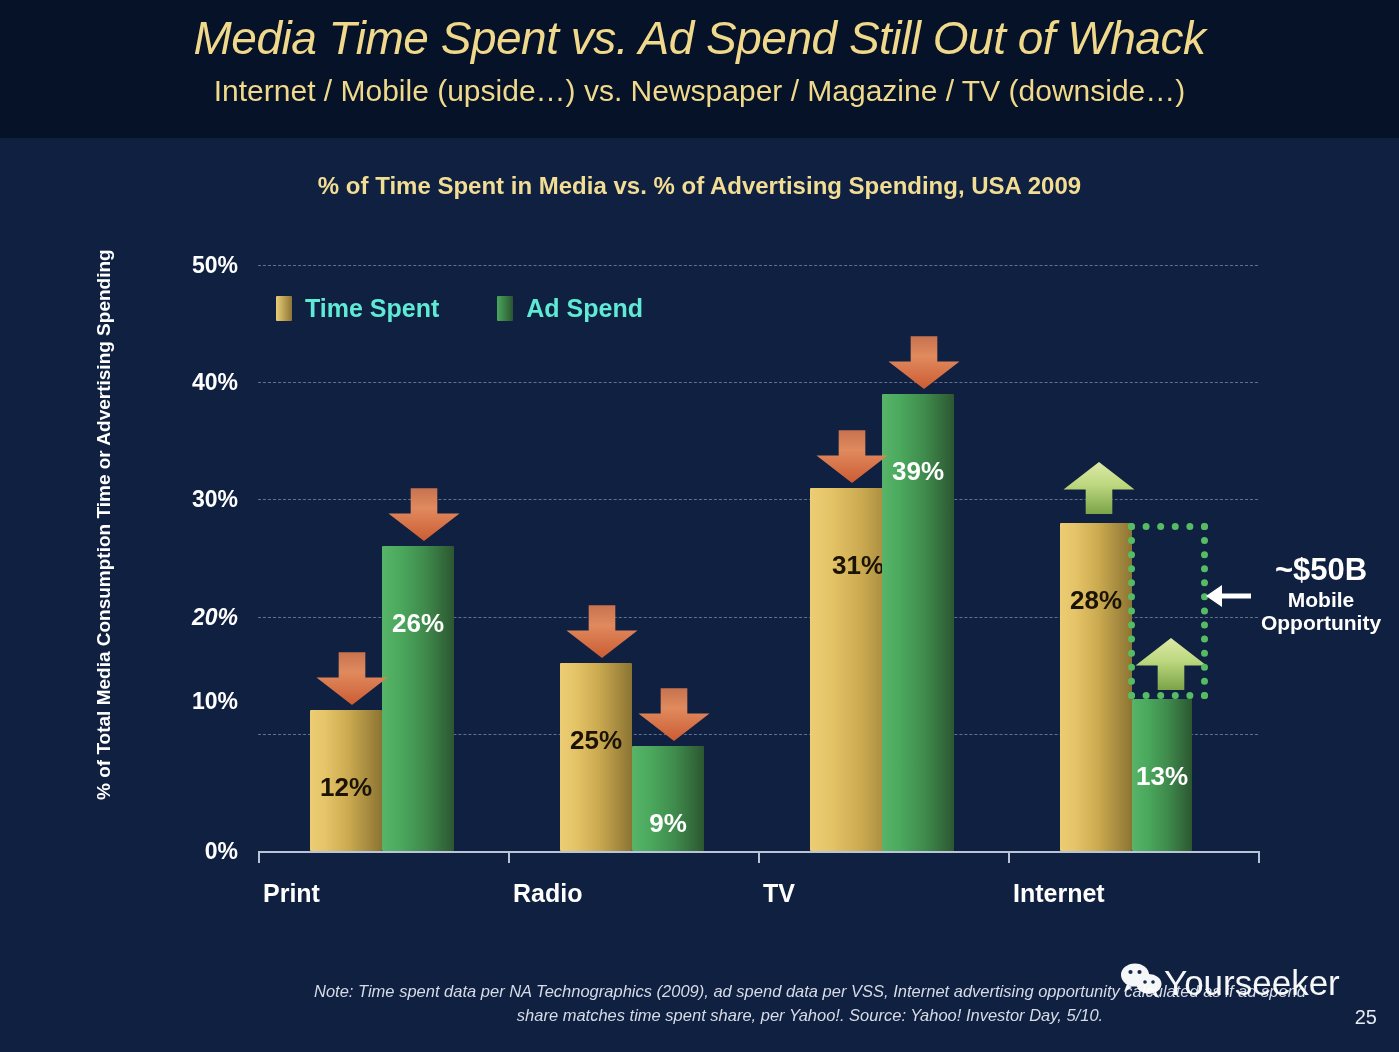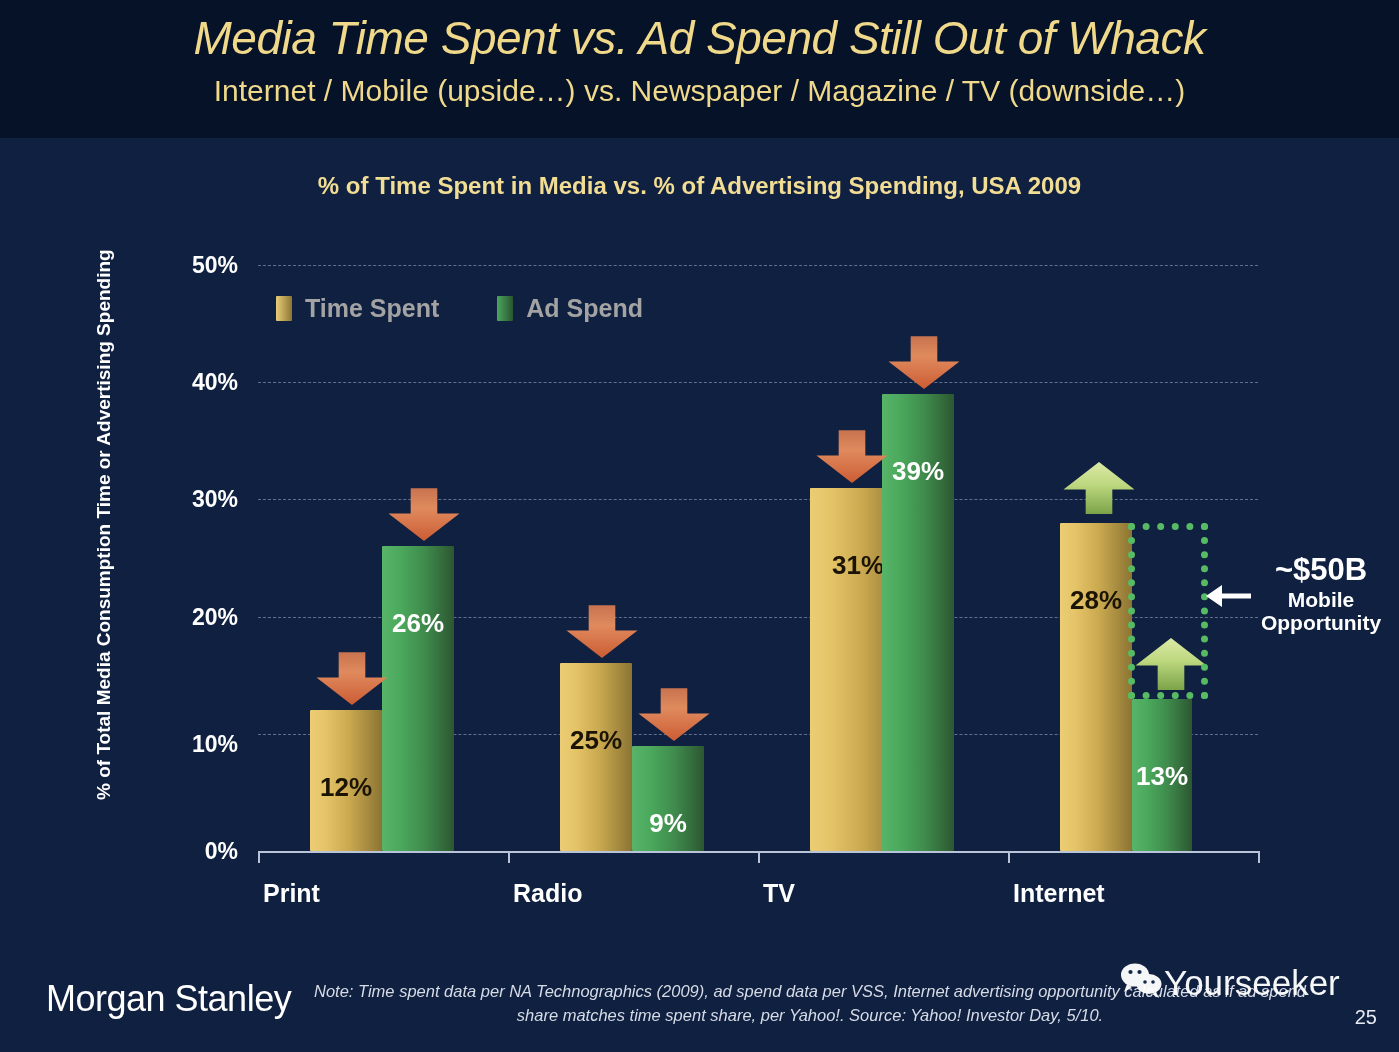--- a/index.html
+++ b/index.html
@@ -146,21 +146,21 @@
     height: 25px;
     border-radius: 1px;
   }
   .legend-swatch.time {
     background: linear-gradient(to right, #e8cd78, #8d7634);
   }
   .legend-swatch.ad {
     background: linear-gradient(to right, #49a75c, #2b5531);
   }
   .legend-label {
-    color: #a3a3a3;
+    color: #5eead4;
     font-size: 25px;
     font-weight: bold;
     white-space: nowrap;
   }
 
   
   .bar {
     position: absolute;
     bottom: 0;
     border-radius: 1px;
@@ -293,22 +293,22 @@
   <div id="slide-subtitle">Internet / Mobile (upside…) vs. Newspaper / Magazine / TV (downside…)</div>
 
   <div id="chart-title">% of Time Spent in Media vs. % of Advertising Spending, USA 2009</div>
 
   <div id="y-axis-title">
     <span>% of Total Media Consumption Time or Advertising Spending</span>
   </div>
 
   <div id="ytick-labels" style="position: absolute; left: 118px; top: 0px;">
       <div class="ytick-label" style="top: 851px; right: auto; left: 0px;">0%</div>
-      <div class="ytick-label" style="top: 744px; right: auto; left: 0px;">10%</div>
-      <div class="ytick-label" style="top: 616.6px; right: auto; left: 0px;">20%</div>
+      <div class="ytick-label" style="top: 701px; right: auto; left: 0px;">10%</div>
+      <div class="ytick-label" style="top: 616.6px; right: auto; left: 0px; font-style: italic;">20%</div>
       <div class="ytick-label" style="top: 499.4px; right: auto; left: 0px;">30%</div>
       <div class="ytick-label" style="top: 382.2px; right: auto; left: 0px;">40%</div>
       <div class="ytick-label" style="top: 265px; right: auto; left: 0px;">50%</div>
     </div>
 
   <div id="plot">
     <div id="gridlines">
         <div class="gridline" style="top: 468.8px;"></div>
         <div class="gridline" style="top: 351.6px;"></div>
         <div class="gridline" style="top: 234.4px;"></div>
@@ -472,23 +472,20 @@
     <svg width="46" height="26" viewBox="0 0 46 26">
       <path d="M46 10.5 H17 V2 L1 13 L17 24 V15.5 H46 Z" fill="#ffffff"></path>
     </svg>
   </div>
   <div id="callout">
     <span class="amount">~$50B</span>
     <span class="sub">Mobile</span>
     <span class="sub">Opportunity</span>
   </div>
 
-  <div id="ms-logo">
-    <span>Morgan</span><span>&nbsp;</span><span class="ms-b">Stanley</span>
-  </div>
   <div id="footnote">Note: Time spent data per NA Technographics (2009), ad spend data per VSS, Internet advertising opportunity calculated as if ad spend share matches time spent share, per Yahoo!. Source: Yahoo! Investor Day, 5/10.</div>
   <div id="watermark">
     <span>
       <svg width="44" height="38" viewBox="0 0 44 38">
         <ellipse cx="15" cy="13" rx="14" ry="11.5" fill="#ffffff"></ellipse>
         <path d="M7 22 L4 30 L12 25 Z" fill="#ffffff"></path>
         <circle cx="10.5" cy="10" r="2.1" fill="#13294b"></circle>
         <circle cx="19.5" cy="10" r="2.1" fill="#13294b"></circle>
         <ellipse cx="29" cy="22" rx="12.5" ry="10" fill="#ffffff"></ellipse>
         <path d="M36 30 L39 36 L32 32 Z" fill="#ffffff"></path>

